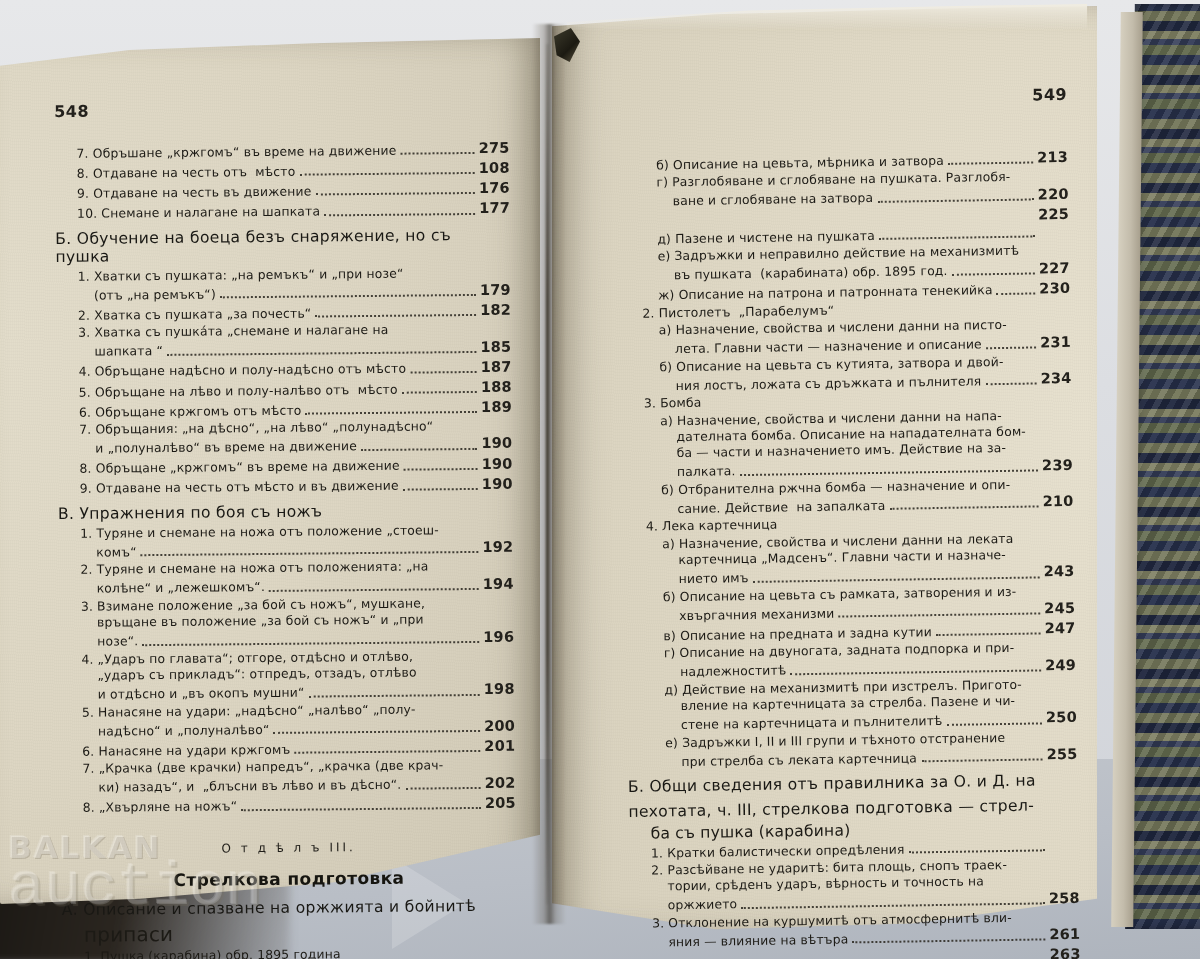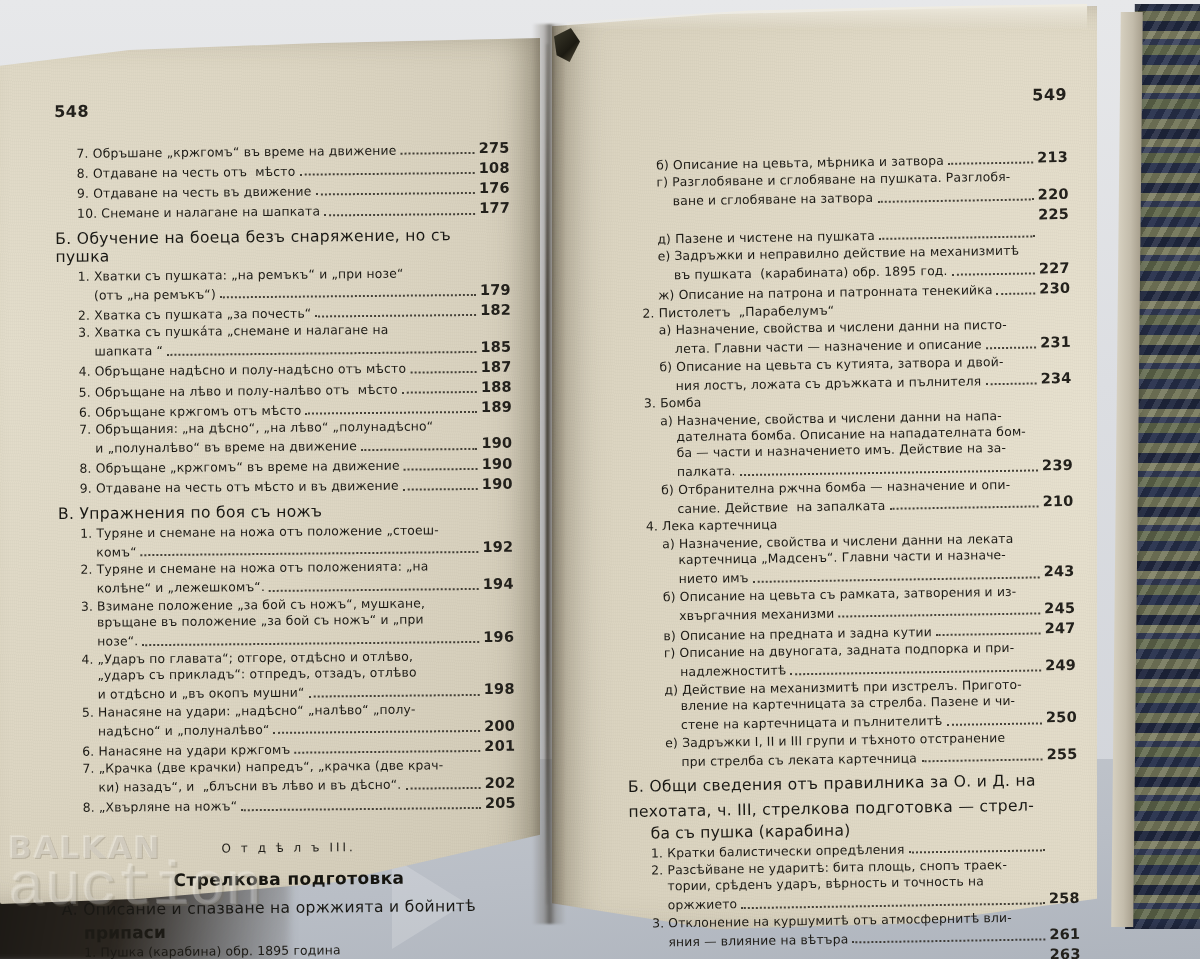--- a/index.html
+++ b/index.html
@@ -493,21 +493,21 @@
               <span class="pg">205</span>
             </div>
           </div>
         </div>
       <div class="otdel">О т д ѣ л ъ   III.</div>
       <div class="otdel-title">Стрелкова подготовка</div>
       <div id="left-tail">
           <div class="entry">
             <div class="sec big lv0">А. Описание и спазване на оржжията и бойнитѣ</div>
             <div class="row lv1 nodots nopg">
-              <span class="txt secline" style="font-size: 17px; font-weight: bold;">припаси</span>
+              <span class="txt secline" style="font-size: 20px;">припаси</span>
               <span class="leader"></span>
               <span class="pg"></span>
             </div>
           </div>
           <div class="entry">
             <div class="row lv1 nodots nopg">
               <span class="txt">1. Пушка (карабина) обр. 1895 година</span>
               <span class="leader"></span>
               <span class="pg"></span>
             </div>

